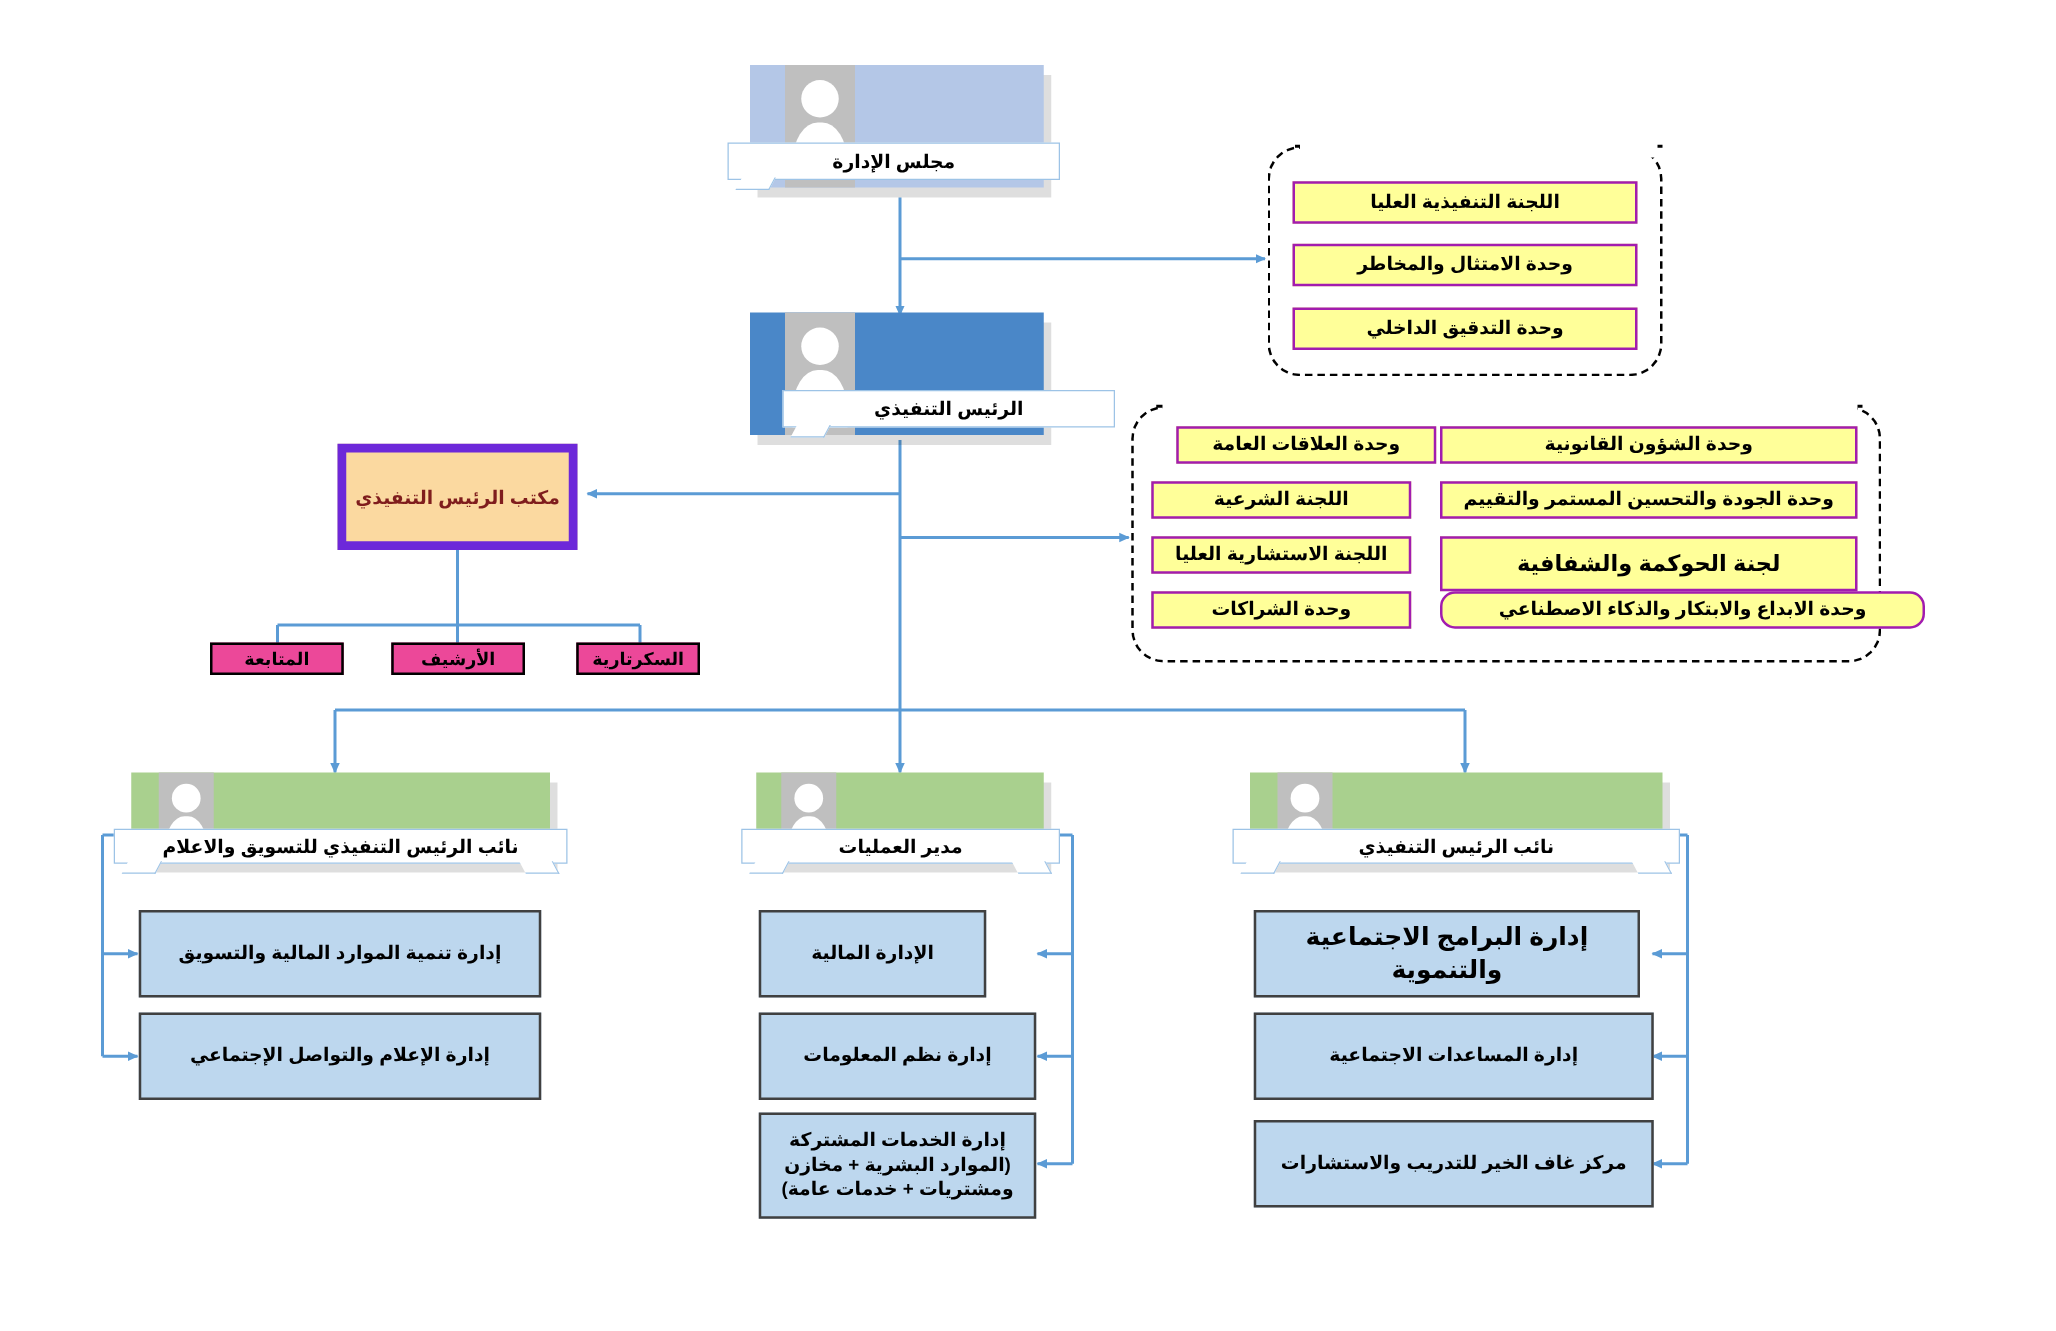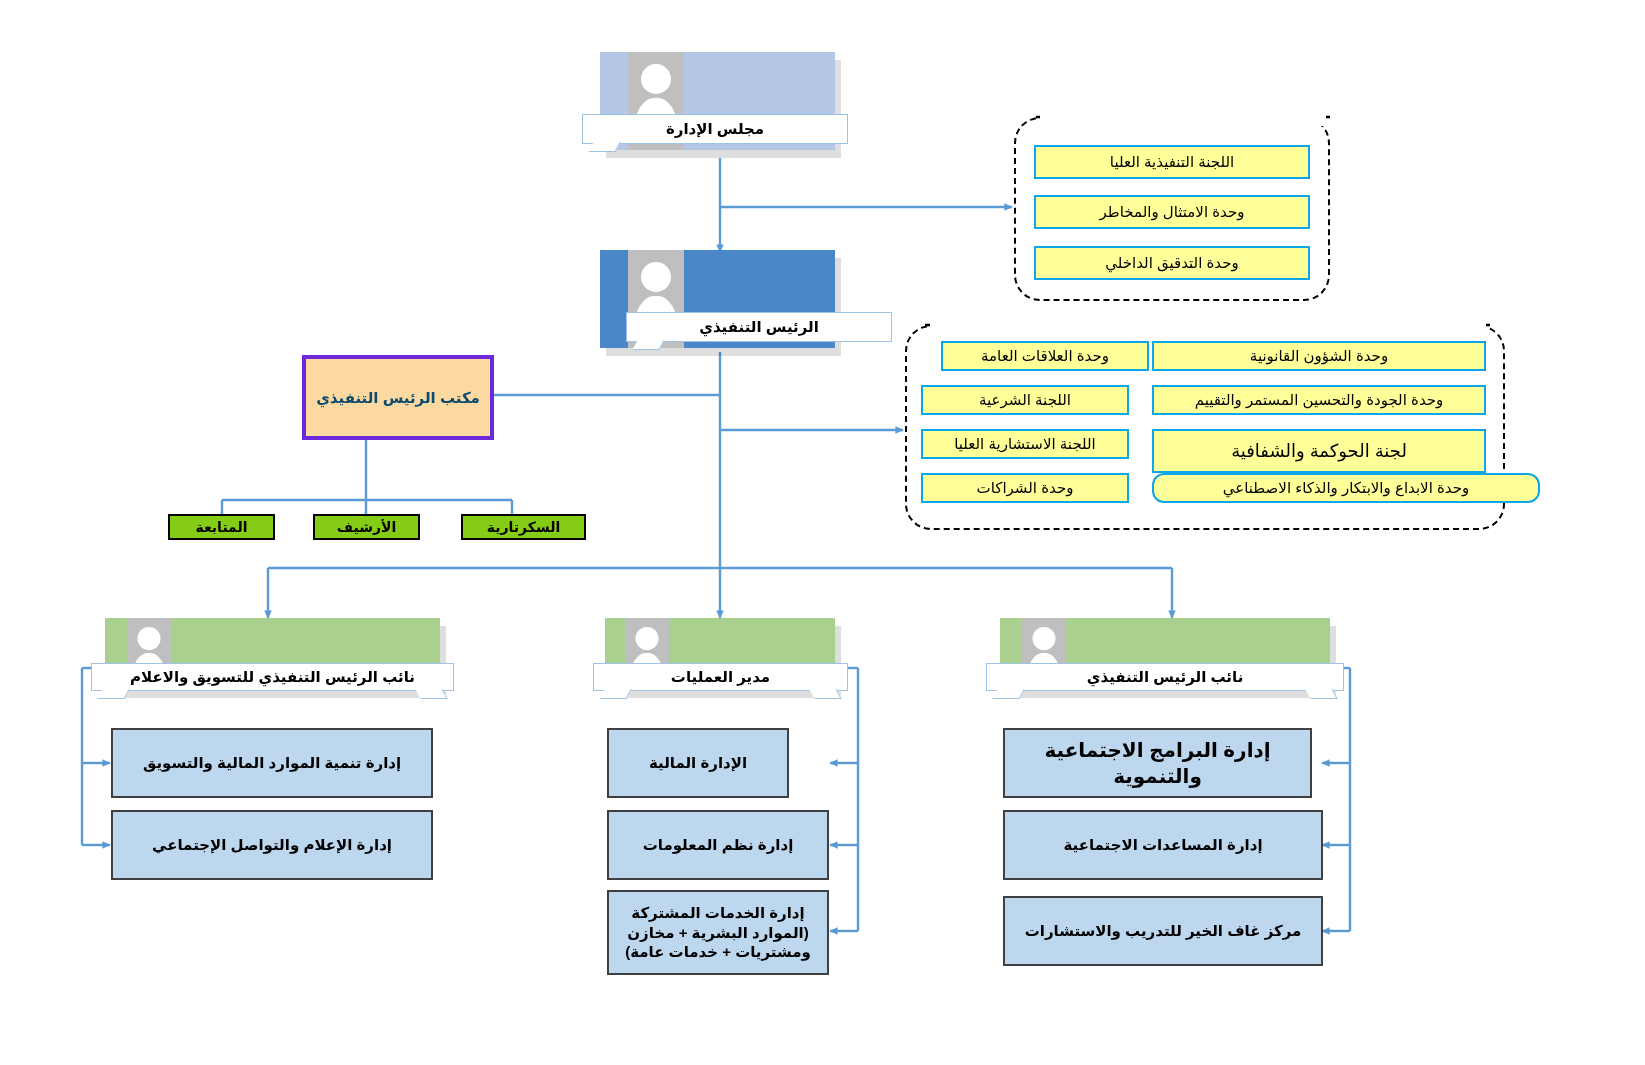--- a/index.html
+++ b/index.html
@@ -37,38 +37,38 @@
     position:absolute;bottom:-9px;width:26px;height:9px;
     background:#ffffff;border-right:1px solid #9dc3e6;
     border-bottom:1px solid #9dc3e6;
     transform:skewX(-28deg);
   }
   .photocard .label .notch.l{left:8px;}
   .photocard .label .notch.r{right:8px;transform:skewX(28deg);}
 
   
   .ybox{
-    position:absolute;background:#ffff99;border:2px solid #0ea5e9;
-    display:flex;align-items:center;justify-content:center;
-    font-weight:normal;color:#000;text-align:center;box-sizing:border-box;
+    position:absolute;background:#ffff99;border:2px solid #a21caf;
+    display:flex;align-items:center;justify-content:center;
+    font-weight:bold;color:#000;text-align:center;box-sizing:border-box;
     line-height:1.15;
   }
   .bbox{
     position:absolute;background:#bdd7ee;border:2px solid #404040;
     display:flex;align-items:center;justify-content:center;
     font-weight:bold;color:#000;text-align:center;box-sizing:border-box;
     line-height:1.3;
   }
   .obox{
-    position:absolute;background:#fbd9a0;border:4px solid #6d28d9;
-    display:flex;align-items:center;justify-content:center;
-    font-weight:bold;color:#0c4a6e;text-align:center;box-sizing:border-box;margin-left:32px;
+    position:absolute;background:#fbd9a0;border:7px solid #6d28d9;
+    display:flex;align-items:center;justify-content:center;
+    font-weight:bold;color:#7f1d1d;text-align:center;box-sizing:border-box;
   }
   .wbox{
-    position:absolute;background:#84cc16;border:2px solid #000000;
+    position:absolute;background:#ec4899;border:2px solid #000000;
     display:flex;align-items:center;justify-content:center;
     font-weight:bold;color:#000;text-align:center;box-sizing:border-box;
   }
 
   
   .dashgroup{
     position:absolute;border:2px dashed #000;border-radius:26px;
     box-sizing:border-box;background:transparent;
   }
   .dashmask{position:absolute;background:#ffffff;}
@@ -180,21 +180,21 @@
       </div>
     </div>
     <div class="label" style="left:-18px;top:62px;width:266px;height:30px;font-size:15px;margin-left:44px;">
       <span>الرئيس التنفيذي</span>
       <span class="notch l"></span>
     </div>
   </div>
 
   <div class="obox" style="left:270px;top:355px;width:192px;height:85px;font-size:15px;">مكتب الرئيس التنفيذي</div>
 
-  <div class="wbox" style="left:461px;top:514px;width:125px;height:26px;font-size:14px;">السكرتارية</div>
+  <div class="wbox" style="left:461px;top:514px;width:99px;height:26px;font-size:14px;">السكرتارية</div>
   <div class="wbox" style="left:313px;top:514px;width:107px;height:26px;font-size:14px;">الأرشيف</div>
   <div class="wbox" style="left:168px;top:514px;width:107px;height:26px;font-size:14px;">المتابعة</div>
 
   <div class="photocard" style="left:1000px;top:618px;width:330px;height:72px;">
     <div class="shadow"></div>
     <div class="band" style="background:#a9d08e;">
       <div class="photo" style="left:22px;width:44px;">
         <div class="head" style="top:9px;width:23px;height:23px;"></div>
         <div class="body" style="top:35px;width:34px;height:37px;"></div>
       </div>

